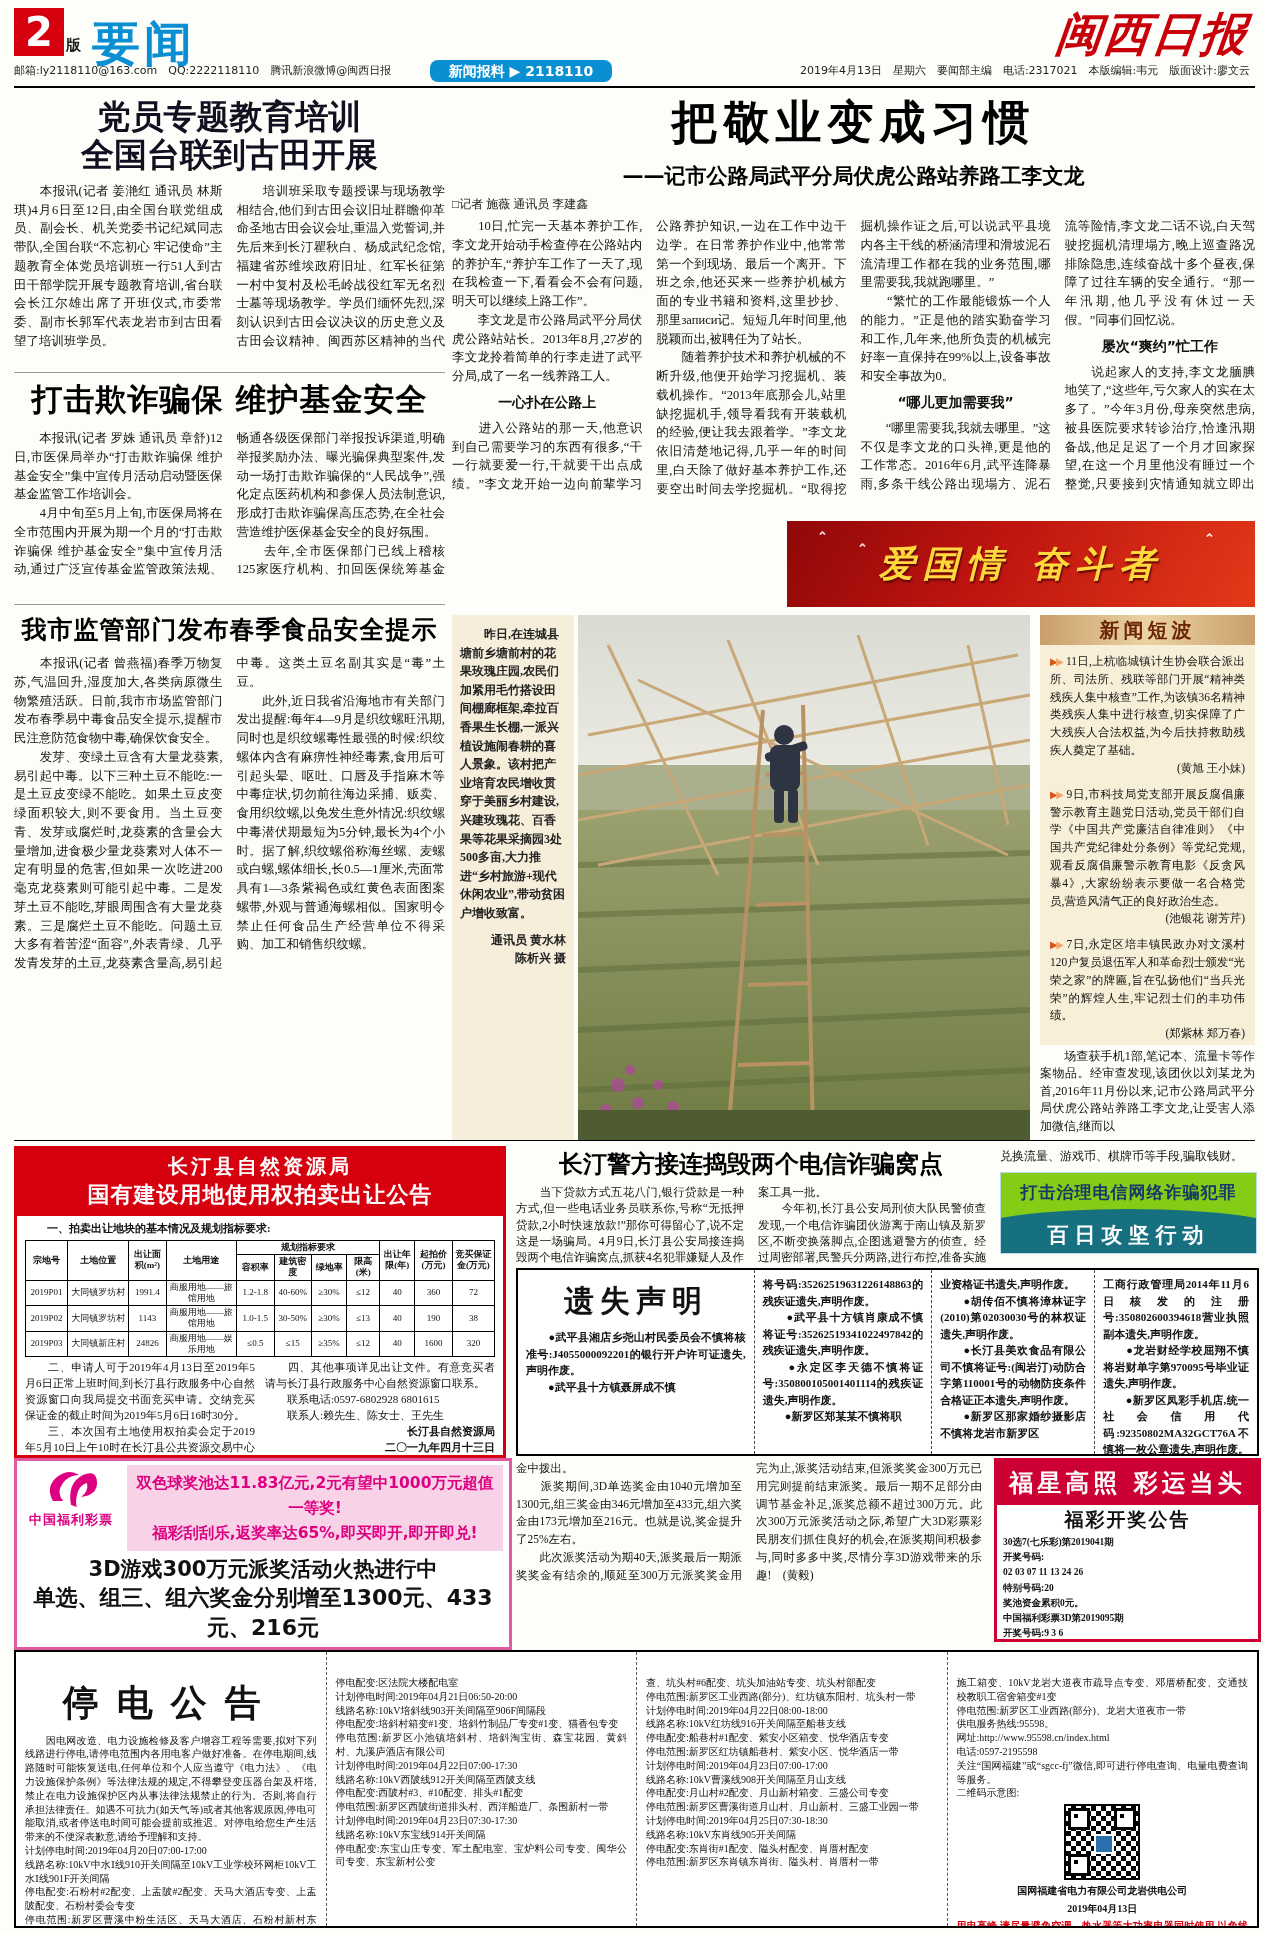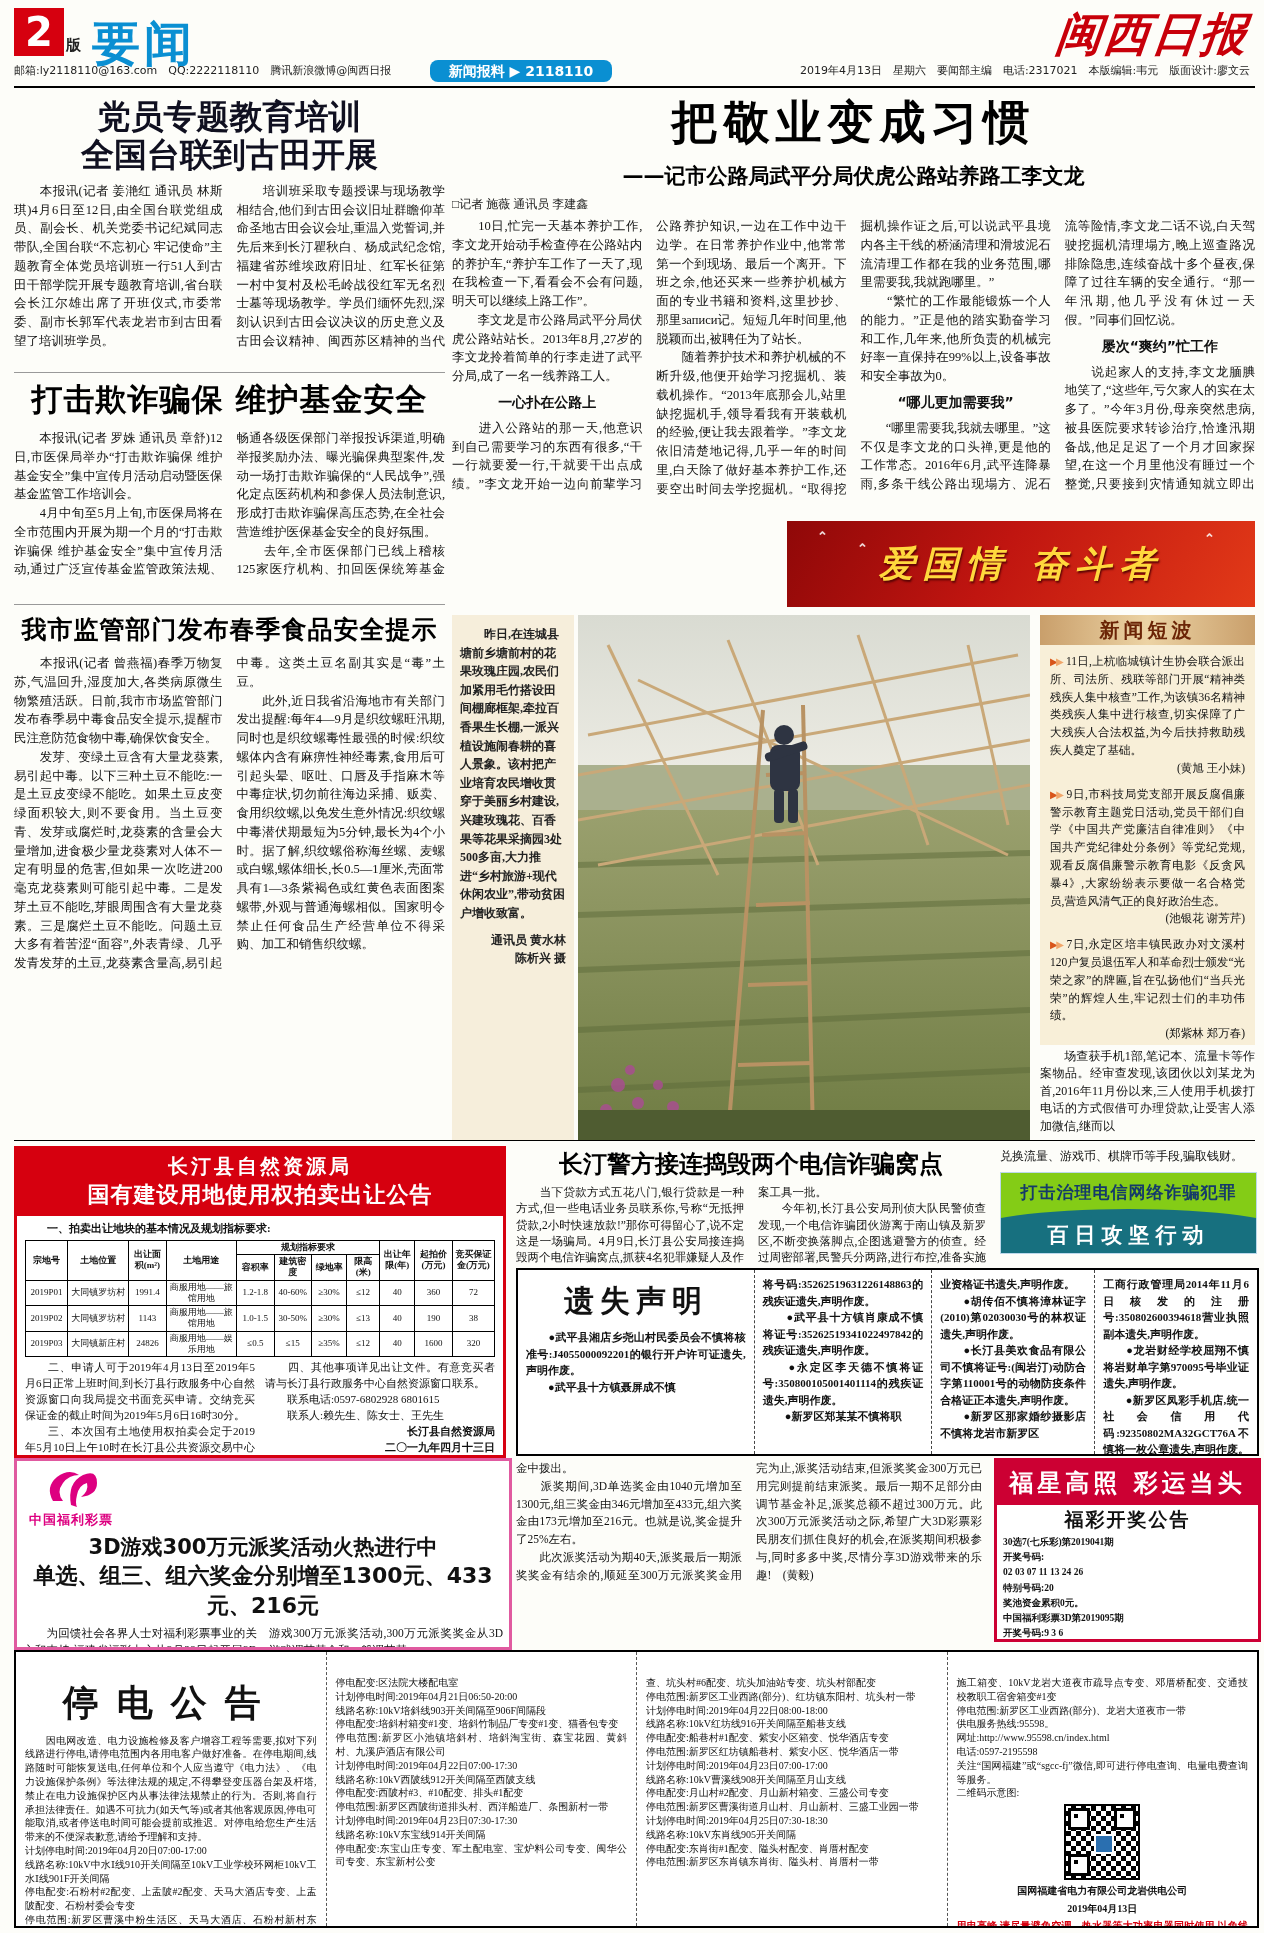--- a/index.html
+++ b/index.html
@@ -270,21 +270,21 @@
           <div class="brief-credit">(池银花 谢芳芹)</div>
         </div>
 
         <div class="brief just">
           <span class="arrows sans">▶<i>▶</i></span><span>7日,永定区培丰镇民政办对文溪村120户复员退伍军人和革命烈士颁发“光荣之家”的牌匾,旨在弘扬他们“当兵光荣”的辉煌人生,牢记烈士们的丰功伟绩。</span>
           <div class="brief-credit">(郑紫林 郑万春)</div>
         </div>
       </div>
   </div>
 
-  <div class="abs just pre" style="left:1040px;top:1048px;width:215px;height:88px;font-size:12px;line-height:1.45;overflow:hidden;">　　场查获手机1部,笔记本、流量卡等作案物品。经审查发现,该团伙以刘某龙为首,2016年11月份以来,三人使用手机拨打电话的方式假借可办理贷款,让受害人添加微信,继而以</div>
+  <div class="abs just pre" style="left:1040px;top:1048px;width:215px;height:88px;font-size:12px;line-height:1.45;overflow:hidden;">　　场查获手机1部,笔记本、流量卡等作案物品。经审查发现,该团伙以刘某龙为首,2016年11月份以来,记市公路局武平分局伏虎公路站养路工李文龙,让受害人添加微信,继而以</div>
 
   <div class="abs rule" style="left:14px;top:1140px;width:1241px;"></div>
 
   <div class="abs auction" style="left:14px;top:1146px;width:486px;height:306px;">
     <div class="auc-head sans">
       <div class="t1">长汀县自然资源局</div>
       <div class="t2">国有建设用地使用权拍卖出让公告</div>
     </div>
     <div class="auc-body">
       <div class="auc-sec">　　一、拍卖出让地块的基本情况及规划指标要求:</div>
@@ -411,20 +411,24 @@
 
   <div class="abs lotto" style="left:14px;top:1458px;width:480px;height:178px;overflow:hidden;">
     <div class="lotto-top">
       <div class="cp-logo">
         <svg width="56" height="46" viewBox="0 0 56 46">
           <path d="M10 36 Q2 22 14 12 Q26 3 36 10 Q26 10 20 18 Q13 27 20 36 Z" fill="#dd0080"></path>
           <path d="M28 40 Q24 18 40 10 Q54 4 54 18 Q54 30 38 32 Q46 26 44 18 Q36 20 34 30 Q32 38 34 42 Z" fill="#dd0080"></path>
         </svg>
         <div class="nm sans">中国福利彩票</div>
       </div>
+      <div class="lotto-pink sans">
+        <div>双色球奖池达11.83亿元,2元有望中1000万元超值一等奖!</div>
+        <div>福彩刮刮乐,返奖率达65%,即买即开,即开即兑!</div>
+      </div>
     </div>
     <div class="lotto-h1 sans">3D游戏300万元派奖活动火热进行中</div>
     <div class="lotto-h2 sans">单选、组三、组六奖金分别增至1300元、433元、216元</div>
     <div class="lotto-body just pre">　　为回馈社会各界人士对福利彩票事业的关心和支持,福建省福彩中心从3月28日起开展3D游戏300万元派奖活动,300万元派奖奖金从3D游戏调节基金和一般调节基</div>
   </div>
   <div class="abs lotto-cont just pre" style="left:516px;top:1460px;width:466px;height:176px;overflow:hidden;">金中拨出。
 　　派奖期间,3D单选奖金由1040元增加至1300元,组三奖金由346元增加至433元,组六奖金由173元增加至216元。也就是说,奖金提升了25%左右。
 　　此次派奖活动为期40天,派奖最后一期派奖奖金有结余的,顺延至300万元派奖奖金用完为止,派奖活动结束,但派奖奖金300万元已用完则提前结束派奖。最后一期不足部分由调节基金补足,派奖总额不超过300万元。此次300万元派奖活动之际,希望广大3D彩票彩民朋友们抓住良好的机会,在派奖期间积极参与,同时多多中奖,尽情分享3D游戏带来的乐趣!　(黄毅)</div>
 
   <div class="abs fucai" style="left:994px;top:1458px;width:261px;height:178px;overflow:hidden;">

